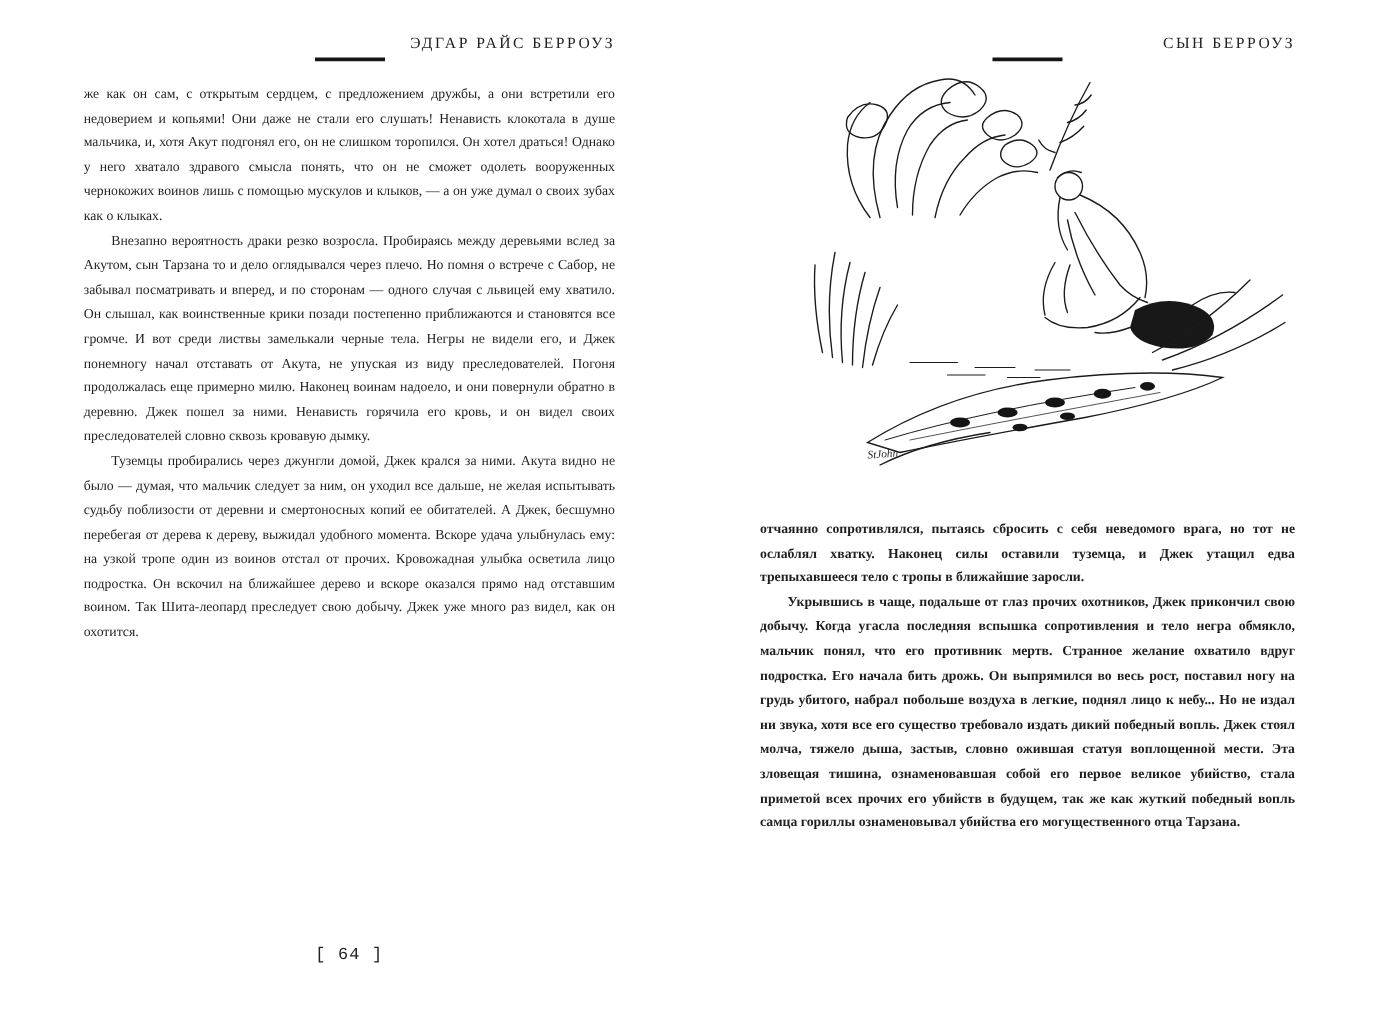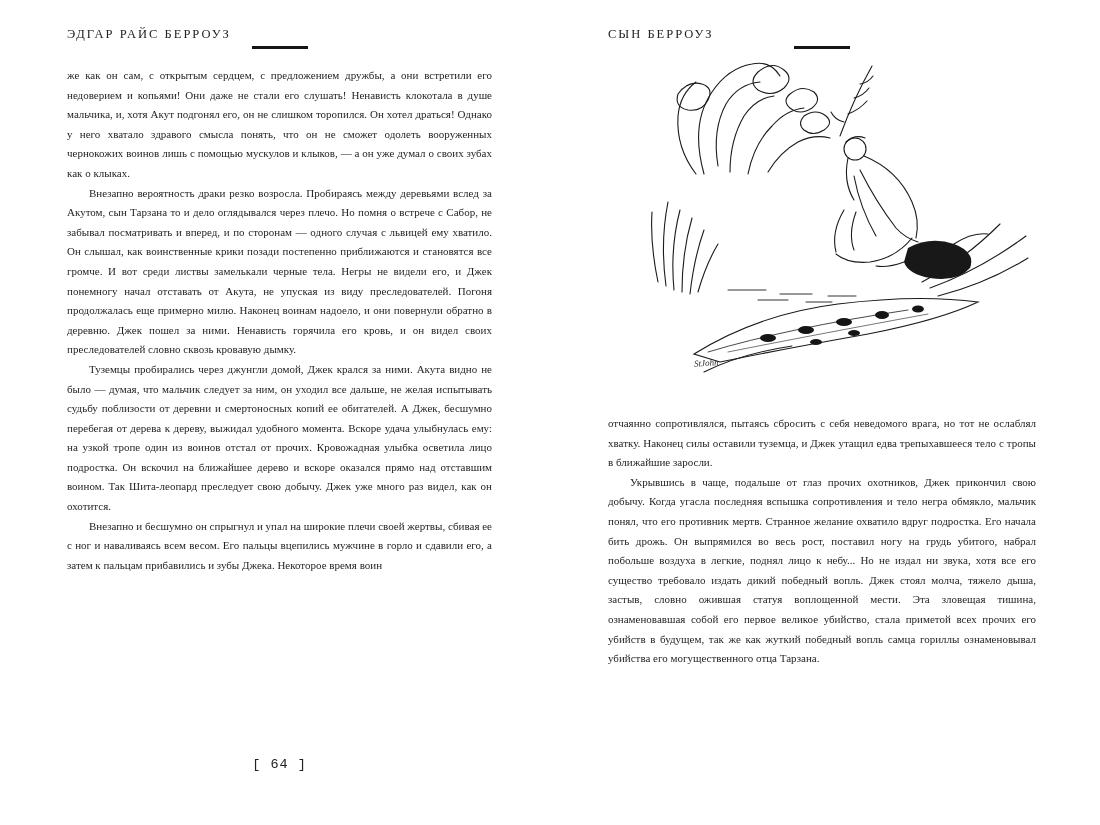--- a/index.html
+++ b/index.html
@@ -10,21 +10,21 @@
     color:#1e1e1e;
     position:relative;
     overflow:hidden;
   }
   .page { position:absolute; top:0; height:825px; }
   .page-left  { left:67px;  width:425px; }
   .page-right { left:608px; width:428px; }
 
   .running-head {
     position:absolute; top:27px; left:0; right:0;
-    text-align:left;
+    text-align:right;
     font-size:12.5px;
     letter-spacing:2px;
     color:#222;
     white-space:nowrap;
   }
   .head-rule {
     position:absolute; top:46px; left:50%;
     transform:translateX(-50%);
     width:56px; height:3px;
     background:#151515;
@@ -32,21 +32,21 @@
 
   .text-block {
     position:absolute; left:0; right:0;
     font-size:11px;
     line-height:19.6px;
     text-align:justify;
     hyphens:auto; -webkit-hyphens:auto;
     color:#1f1f1f;
   }
   .page-left  .text-block { top:66px; }
-  .page-right .text-block { top:414px; }
+  .page-right .text-block { top:414px;font-weight:bold; }
   .text-block p { text-indent:22px; }
   .text-block p.no-indent { text-indent:0; }
 
   .page-number {
     position:absolute; top:757px; left:0; right:0;
     text-align:center;
     font-size:13.5px;
     letter-spacing:1px;
     color:#222;
     font-family:Liberation Mono, monospace;
@@ -69,21 +69,20 @@
 
 <div>
 
   <div class="page page-left">
     <div class="running-head">ЭДГАР РАЙС БЕРРОУЗ</div>
     <div class="head-rule"></div>
     <div class="text-block">
       <p class="no-indent">же как он сам, с открытым сердцем, с предложением дружбы, а они встретили его недоверием и копьями! Они даже не стали его слушать! Ненависть клокотала в душе мальчика, и, хотя Акут подгонял его, он не слишком торопился. Он хотел драться! Однако у него хватало здравого смысла понять, что он не сможет одолеть вооруженных чернокожих воинов лишь с помощью мускулов и клыков, — а он уже думал о своих зубах как о клыках.</p>
       <p>Внезапно вероятность драки резко возросла. Пробираясь между деревьями вслед за Акутом, сын Тарзана то и дело оглядывался через плечо. Но помня о встрече с Сабор, не забывал посматривать и вперед, и по сторонам — одного случая с львицей ему хватило. Он слышал, как воинственные крики позади постепенно приближаются и становятся все громче. И вот среди листвы замелькали черные тела. Негры не видели его, и Джек понемногу начал отставать от Акута, не упуская из виду преследователей. Погоня продолжалась еще примерно милю. Наконец воинам надоело, и они повернули обратно в деревню. Джек пошел за ними. Ненависть горячила его кровь, и он видел своих преследователей словно сквозь кровавую дымку.</p>
       <p>Туземцы пробирались через джунгли домой, Джек крался за ними. Акута видно не было — думая, что мальчик следует за ним, он уходил все дальше, не желая испытывать судьбу поблизости от деревни и смертоносных копий ее обитателей. А Джек, бесшумно перебегая от дерева к дереву, выжидал удобного момента. Вскоре удача улыбнулась ему: на узкой тропе один из воинов отстал от прочих. Кровожадная улыбка осветила лицо подростка. Он вскочил на ближайшее дерево и вскоре оказался прямо над отставшим воином. Так Шита-леопард преследует свою добычу. Джек уже много раз видел, как он охотится.</p>
-      <p>Внезапно и бесшумно он спрыгнул и упал на широкие плечи своей жертвы, сбивая ее с ног и наваливаясь всем весом. Его пальцы вцепились мужчине в горло и сдавили его, а затем к пальцам прибавились и зубы Джека. Некоторое время воин</p>
     </div>
     <div class="page-number">[ 64 ]</div>
   </div>
 
   <div class="page page-right">
     <div class="running-head">СЫН БЕРРОУЗ</div>
     <div class="head-rule"></div>
 
     <div class="illustration">
       <svg viewBox="0 0 428 356" aria-hidden="true">

